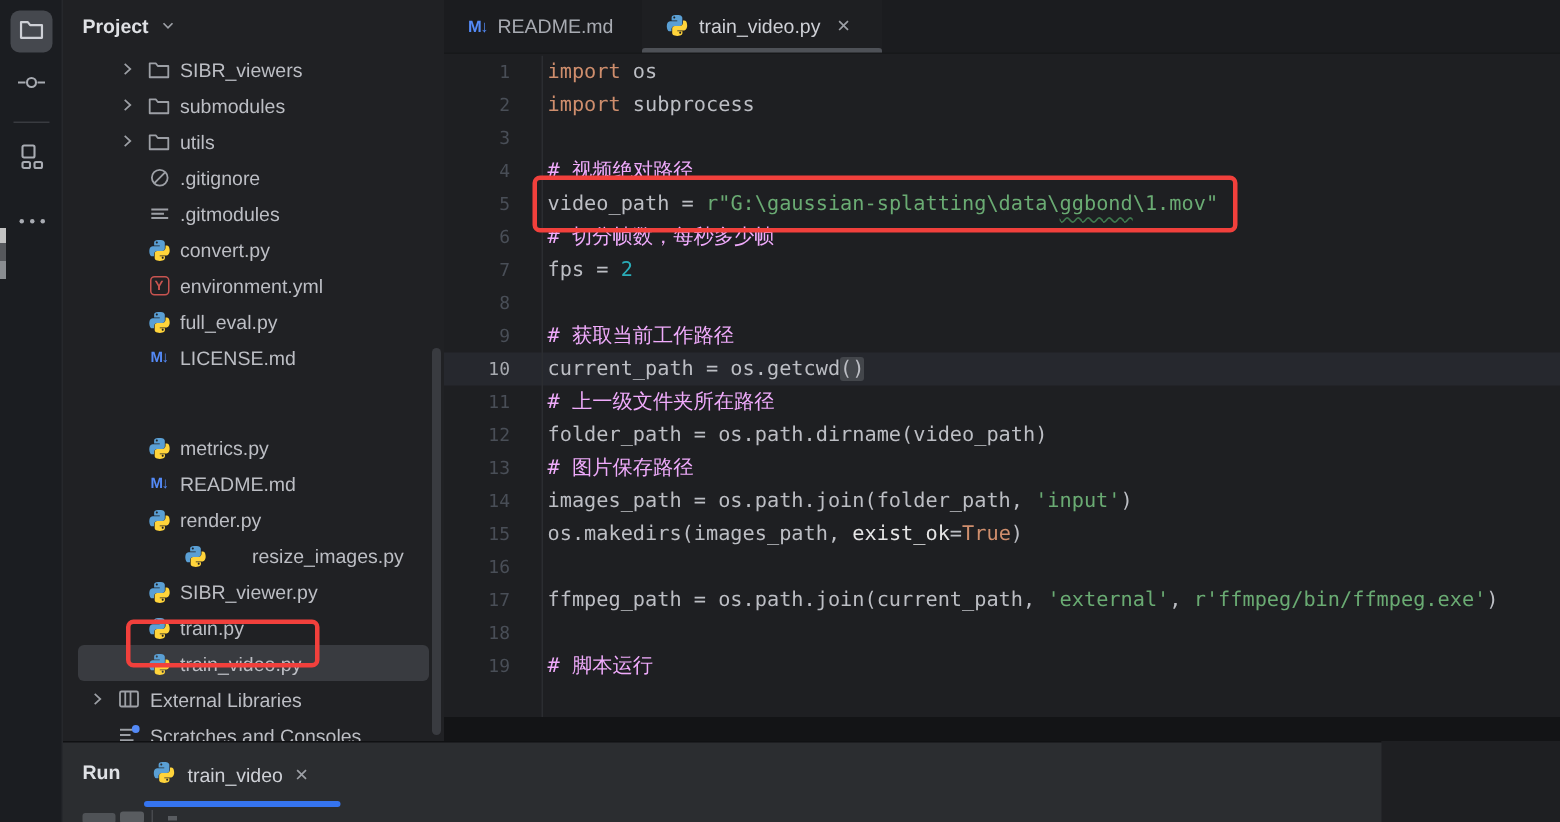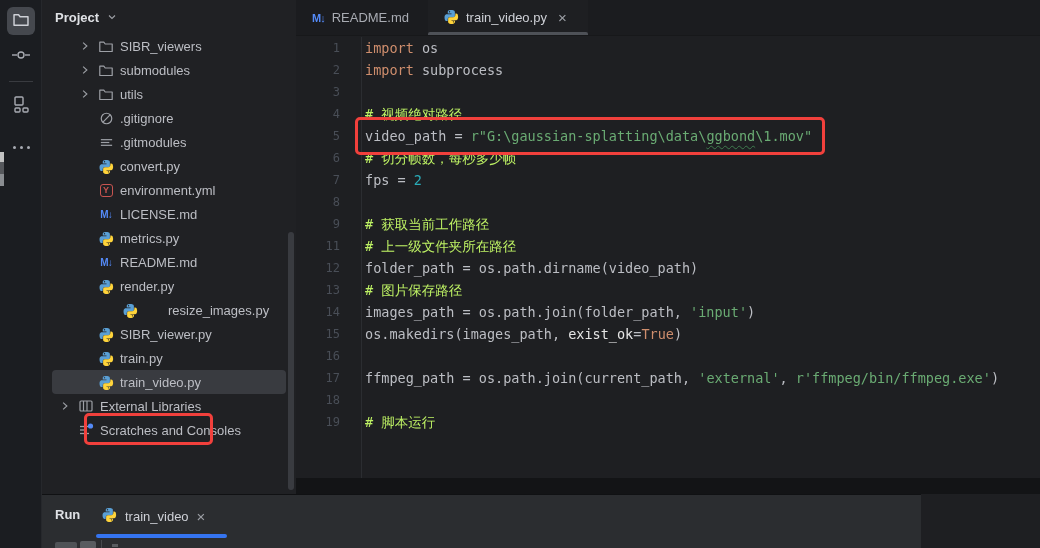--- a/index.html
+++ b/index.html
@@ -52,21 +52,21 @@
   .etab.active .tab-label { color:#CED0D6; }
 
   #code-area { position:absolute; left:0; top:37px; width:744px; height:441px; overflow:hidden;
                font-family:"DejaVu Sans Mono", monospace; font-size:13.5px; }
   .code-row { height:22px; line-height:22px; display:flex; white-space:pre; }
   .code-row.current { background:#26282E; }
   .ln { width:44px; flex:none; text-align:right; color:#494E57; font-size:12px; }
   .code-row.current .ln { color:#A7AAB0; }
   .ct { margin-left:25px; color:#BCBEC4; }
   #gutter-sep { position:absolute; left:65px; top:0; width:1px; height:441px; background:#2B2D31; }
-  .tk-k { color:#CF8E6D; } .tk-s { color:#6AAB73; } .tk-c { color:#bef264; }
+  .tk-k { color:#CF8E6D; } .tk-s { color:#6AAB73; } .tk-c { color:#f0abfc; }
   .tk-n { color:#2AACB8; } .tk-a { color:#e5e5e5; } .tk-d { color:#BCBEC4; }
   .tk-sq { color:#6AAB73; text-decoration:underline wavy #3E7A4E 1px; text-underline-offset:4px; }
   .tk-bh { background:#43464B; border-radius:2px; }
 
   #editor-bottom-strip { position:absolute; left:296px; top:478px; width:744px; height:16px; background:#131416; }
 
   
   #run-panel { position:absolute; left:42px; top:494px; width:879px; height:54px; background:#2B2D30;
                border-top:1px solid #101113; overflow:hidden; }
   #run-title { position:absolute; left:13px; top:12px; font-size:13px; font-weight:bold; color:#DFE1E5; }
@@ -212,25 +212,35 @@
         <div class="tree-row" style="padding-left: 36px;">
           <span class="tr-spacer"></span>
           <span class="tr-icon">
             <span class="yml-glyph">Y</span>
           </span>
           <span>environment.yml</span>
         </div>
         <div class="tree-row" style="padding-left: 36px;">
           <span class="tr-spacer"></span>
           <span class="tr-icon">
+            <svg width="15" height="15" viewBox="0 0 16 16">
+              <path fill="#5A9FD4" d="M7.9 1c-.9 0-1.7.1-2.4.2C4.2 1.5 4 2.2 4 3.1v1.8h4v.6H3c-1 0-1.9.6-2.2 1.8-.3 1.3-.3 2.1 0 3.5.3 1.1.9 1.9 1.9 1.9h1.2v-1.6c0-1.2 1-2.2 2.2-2.2h3.7c1 0 1.8-.8 1.8-1.8V3.1c0-1-.8-1.7-1.8-1.9C9.2 1.1 8.5 1 7.9 1zM5.9 2.2c.4 0 .7.3.7.7s-.3.7-.7.7-.7-.3-.7-.7.3-.7.7-.7z"></path>
+              <path fill="#FFD43B" d="M12.1 4.9v1.6c0 1.2-1 2.3-2.2 2.3H6.2c-1 0-1.8.8-1.8 1.8v3.3c0 1 .8 1.5 1.8 1.8 1.1.3 2.3.4 3.7 0 .9-.3 1.8-.8 1.8-1.8v-1.3H8v-.6h5c1 0 1.4-.7 1.8-1.8.4-1.1.3-2.2 0-3.5-.2-1-.7-1.8-1.8-1.8h-.9zM10.1 13c.4 0 .7.3.7.7s-.3.7-.7.7-.7-.3-.7-.7.3-.7.7-.7z"></path>
+            </svg>
+          </span>
+          <span>full_eval.py</span>
+        </div>
+        <div class="tree-row" style="padding-left: 36px;">
+          <span class="tr-spacer"></span>
+          <span class="tr-icon">
             <span class="md-glyph">M↓</span>
           </span>
           <span>LICENSE.md</span>
         </div>
-        <div class="tree-row" style="padding-left: 36px;">
+        <div class="tree-row" style="padding-left: 36px; margin-top: 36px;">
           <span class="tr-spacer"></span>
           <span class="tr-icon">
             <svg width="15" height="15" viewBox="0 0 16 16">
               <path fill="#5A9FD4" d="M7.9 1c-.9 0-1.7.1-2.4.2C4.2 1.5 4 2.2 4 3.1v1.8h4v.6H3c-1 0-1.9.6-2.2 1.8-.3 1.3-.3 2.1 0 3.5.3 1.1.9 1.9 1.9 1.9h1.2v-1.6c0-1.2 1-2.2 2.2-2.2h3.7c1 0 1.8-.8 1.8-1.8V3.1c0-1-.8-1.7-1.8-1.9C9.2 1.1 8.5 1 7.9 1zM5.9 2.2c.4 0 .7.3.7.7s-.3.7-.7.7-.7-.3-.7-.7.3-.7.7-.7z"></path>
               <path fill="#FFD43B" d="M12.1 4.9v1.6c0 1.2-1 2.3-2.2 2.3H6.2c-1 0-1.8.8-1.8 1.8v3.3c0 1 .8 1.5 1.8 1.8 1.1.3 2.3.4 3.7 0 .9-.3 1.8-.8 1.8-1.8v-1.3H8v-.6h5c1 0 1.4-.7 1.8-1.8.4-1.1.3-2.2 0-3.5-.2-1-.7-1.8-1.8-1.8h-.9zM10.1 13c.4 0 .7.3.7.7s-.3.7-.7.7-.7-.3-.7-.7.3-.7.7-.7z"></path>
             </svg>
           </span>
           <span>metrics.py</span>
         </div>
         <div class="tree-row" style="padding-left: 36px;">
@@ -341,20 +351,21 @@
       <div id="code-lines">
           <div class="code-row"><span class="ln">1</span><span class="ct"><span class="tk-k">import</span><span class="tk-d"> os</span></span></div>
           <div class="code-row"><span class="ln">2</span><span class="ct"><span class="tk-k">import</span><span class="tk-d"> subprocess</span></span></div>
           <div class="code-row"><span class="ln">3</span><span class="ct"></span></div>
           <div class="code-row"><span class="ln">4</span><span class="ct"><span class="tk-c"># 视频绝对路径</span></span></div>
           <div class="code-row"><span class="ln">5</span><span class="ct"><span class="tk-d">video_path = </span><span class="tk-s">r"G:\gaussian-splatting\data\</span><span class="tk-sq">ggbond</span><span class="tk-s">\1.mov"</span></span></div>
           <div class="code-row"><span class="ln">6</span><span class="ct"><span class="tk-c"># 切分帧数，每秒多少帧</span></span></div>
           <div class="code-row"><span class="ln">7</span><span class="ct"><span class="tk-d">fps = </span><span class="tk-n">2</span></span></div>
           <div class="code-row"><span class="ln">8</span><span class="ct"></span></div>
           <div class="code-row"><span class="ln">9</span><span class="ct"><span class="tk-c"># 获取当前工作路径</span></span></div>
+          <div class="code-row current"><span class="ln">10</span><span class="ct"><span class="tk-d">current_path = os.getcwd</span><span class="tk-bh">()</span></span></div>
           <div class="code-row"><span class="ln">11</span><span class="ct"><span class="tk-c"># 上一级文件夹所在路径</span></span></div>
           <div class="code-row"><span class="ln">12</span><span class="ct"><span class="tk-d">folder_path = os.path.dirname(video_path)</span></span></div>
           <div class="code-row"><span class="ln">13</span><span class="ct"><span class="tk-c"># 图片保存路径</span></span></div>
           <div class="code-row"><span class="ln">14</span><span class="ct"><span class="tk-d">images_path = os.path.join(folder_path, </span><span class="tk-s">'input'</span><span class="tk-d">)</span></span></div>
           <div class="code-row"><span class="ln">15</span><span class="ct"><span class="tk-d">os.makedirs(images_path, </span><span class="tk-a">exist_ok</span><span class="tk-d">=</span><span class="tk-k">True</span><span class="tk-d">)</span></span></div>
           <div class="code-row"><span class="ln">16</span><span class="ct"></span></div>
           <div class="code-row"><span class="ln">17</span><span class="ct"><span class="tk-d">ffmpeg_path = os.path.join(current_path, </span><span class="tk-s">'external'</span><span class="tk-d">, </span><span class="tk-s">r'ffmpeg/bin/ffmpeg.exe'</span><span class="tk-d">)</span></span></div>
           <div class="code-row"><span class="ln">18</span><span class="ct"></span></div>
           <div class="code-row"><span class="ln">19</span><span class="ct"><span class="tk-c"># 脚本运行</span></span></div>
         </div>

